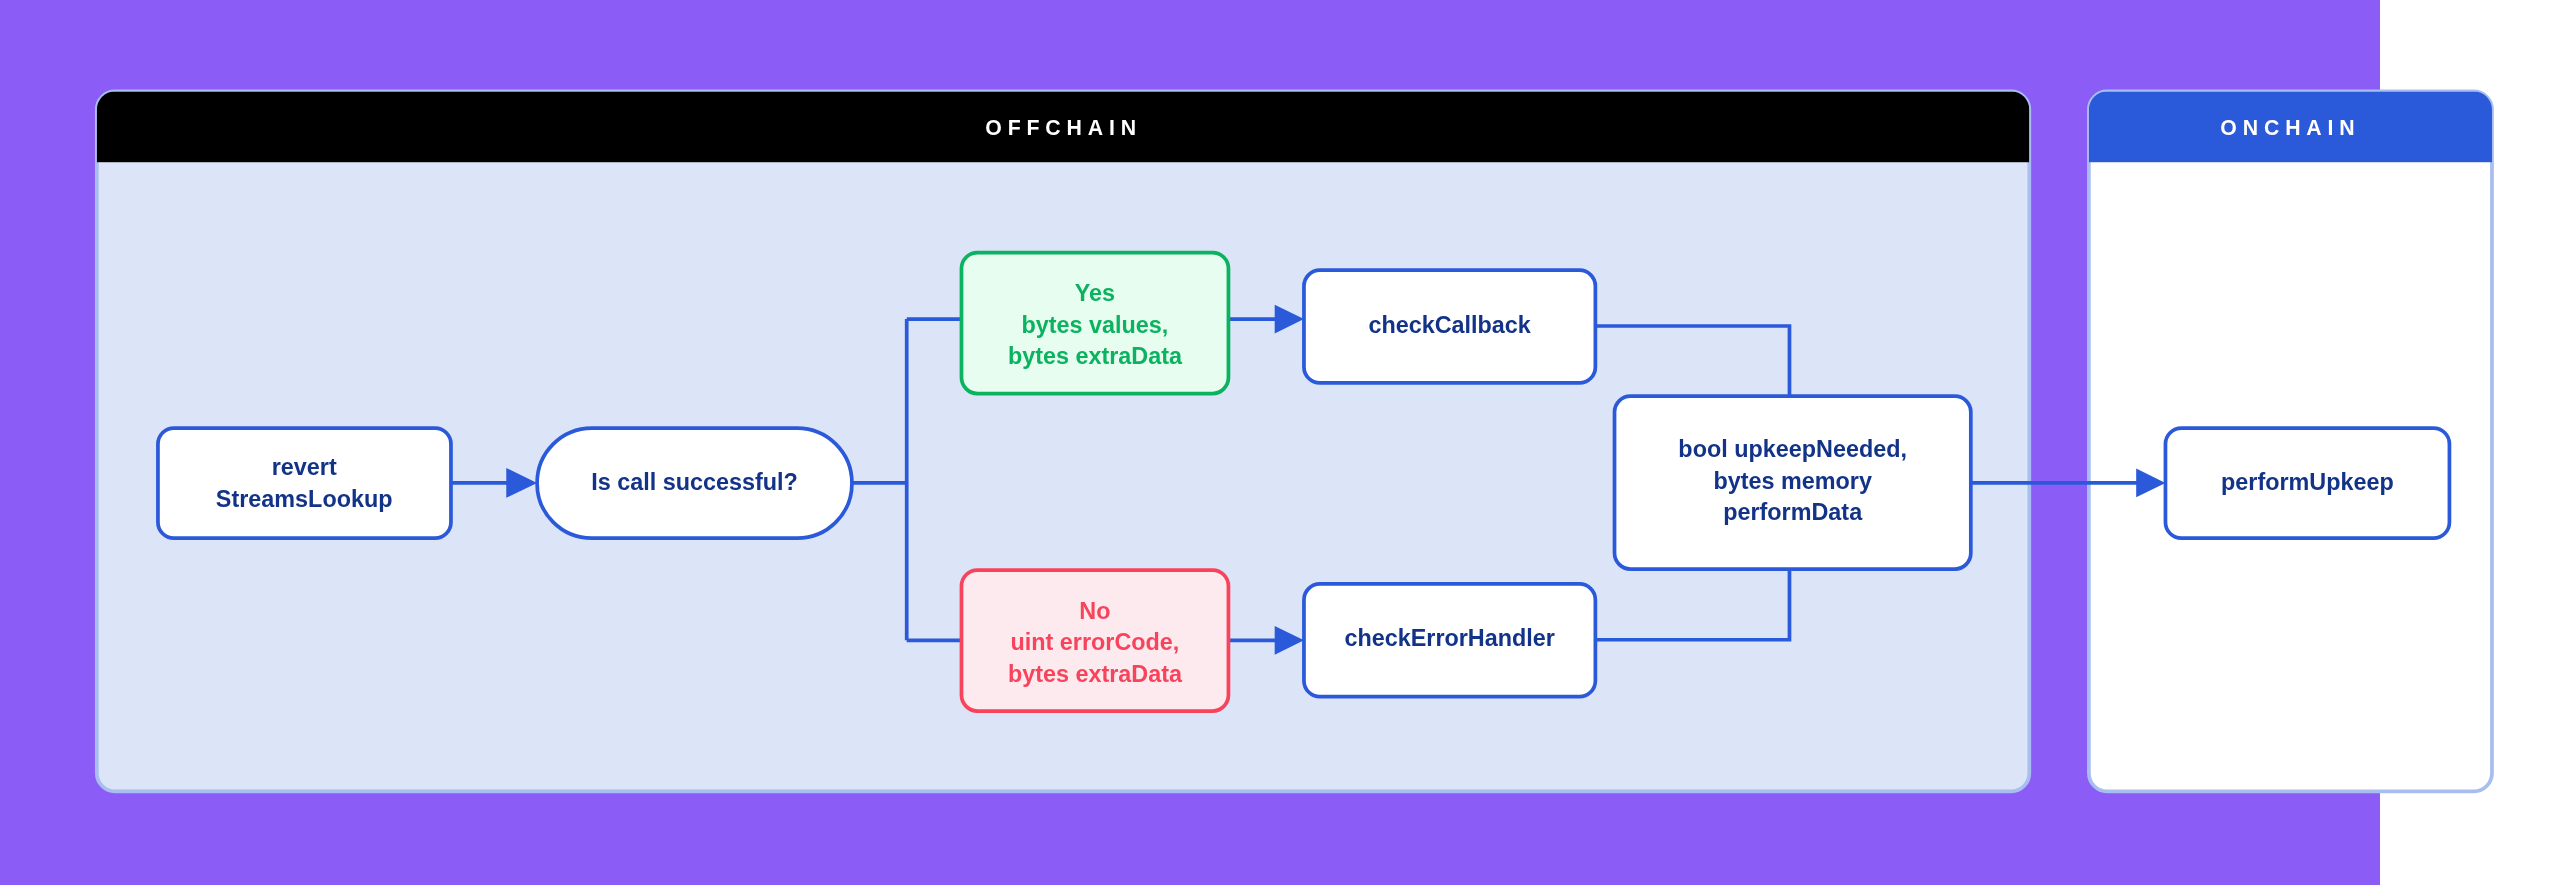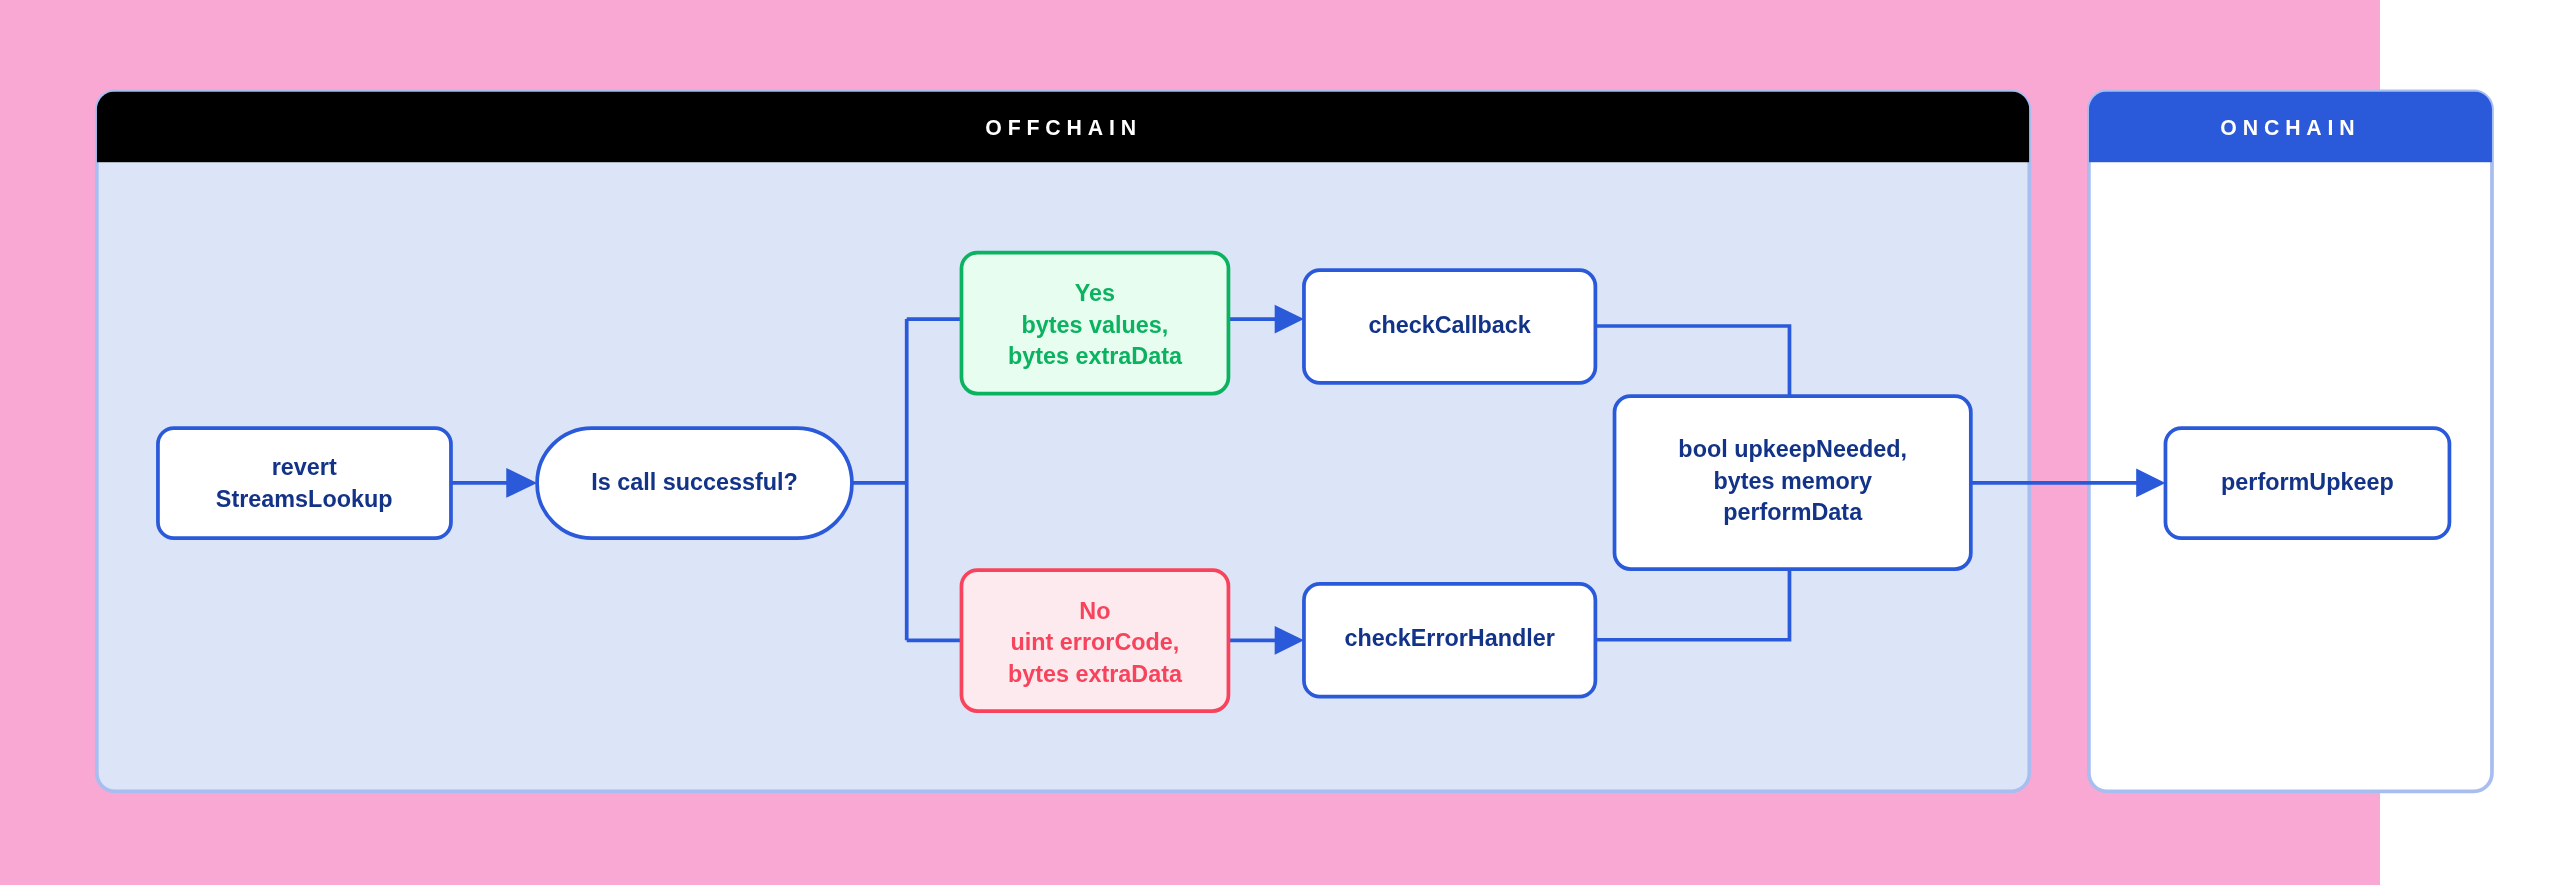--- a/index.html
+++ b/index.html
@@ -10,21 +10,21 @@
   body {
     width: 2576px;
     height: 886px;
     font-family: "Liberation Sans", sans-serif;
     overflow: hidden;
   }
   #diagram-root {
     position: relative;
     width: 2380px;
     height: 886px;
-    background: #f9a8d4;
+    background: #8b5cf6;
   }
   svg.canvas {
     position: absolute;
     inset: 0;
     width: 2576px;
     height: 886px;
     display: block;
   }
   .panel-title {
     font-weight: 700;

